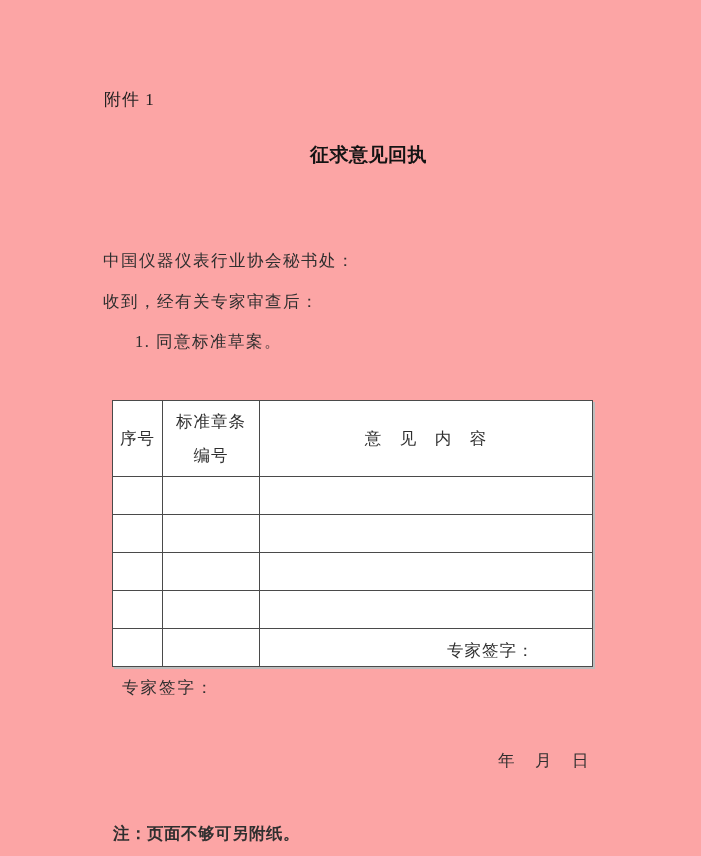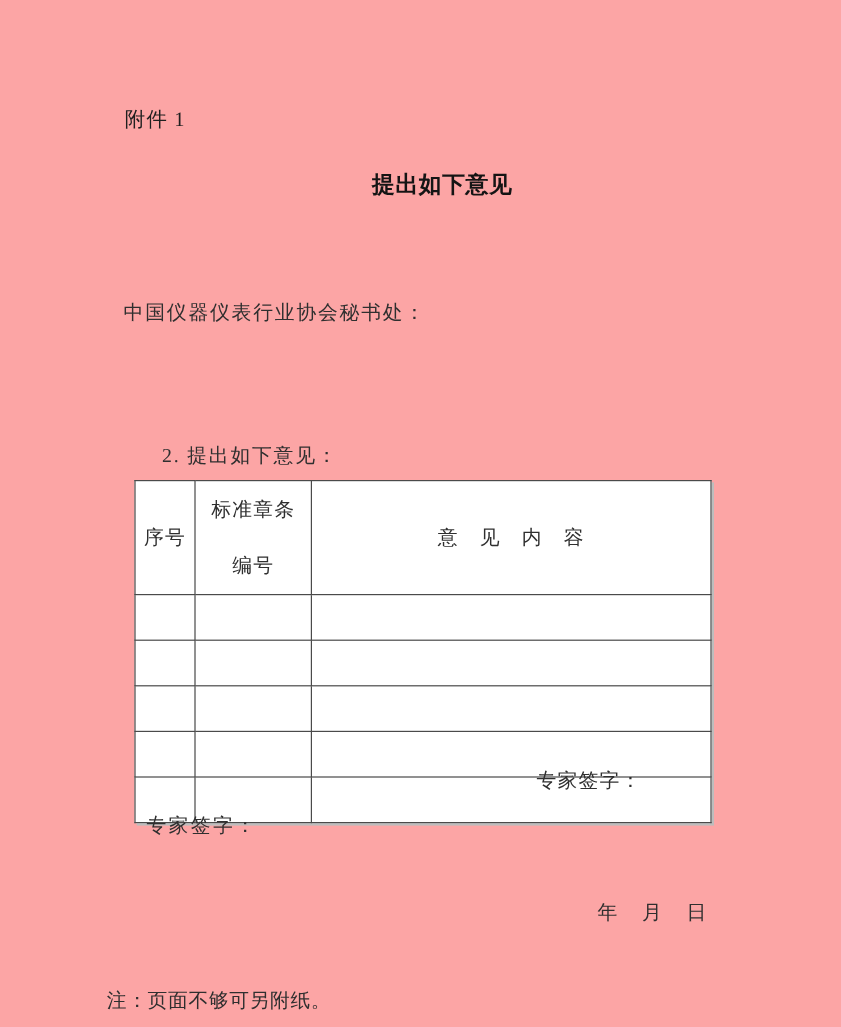--- a/index.html
+++ b/index.html
@@ -57,44 +57,45 @@
     border: 1px solid #4a4a4a;
     font-weight: normal;
     font-size: 16.5px;
     color: #2f2f2f;
     text-align: center;
     vertical-align: middle;
     padding: 0;
   }
   .comment-table thead tr { height: 76px; }
   .comment-table tbody tr { height: 38px; }
-  th.clause-header { white-space: pre-line; line-height: 47px; letter-spacing: 1px; }
+  th.clause-header { white-space: pre-line; line-height: 34px; letter-spacing: 1px; }
   th.index-header  { letter-spacing: 1px; margin-top: 44px; }
   th.content-header{ letter-spacing: 1px; }
 
   .review-unit      { left: 122px; top: 678px; letter-spacing: 2px; }
   .expert-signature { left: 447px; top: 641px; letter-spacing: 1px; }
   .date-line        { left: 498px; top: 751px; letter-spacing: 2px; }
-  .note             { left: 89px; top: 824px; letter-spacing: 0.5px; }
+  .note             { left: 113px; top: 824px; letter-spacing: 0.5px; font-weight: bold; }
 </style>
 </head>
 <body>
 
 <div class="page">
 
   <div class="txt attachment-label">附件 1</div>
 
-  <div class="txt doc-title">提出如下意见</div>
+  <div class="txt doc-title">征求意见回执</div>
 
   <div class="txt salutation">中国仪器仪表行业协会秘书处：</div>
 
 
+  <div class="txt para-line-2">收到，经有关专家审查后：</div>
 
+  <div class="txt list-item-1">1. 同意标准草案。</div>
 
-  <div class="txt list-item-2">2. 提出如下意见：</div>
 
   <table class="comment-table">
     <colgroup>
       <col class="c1">
         <col class="c2">
         <col class="c3">
     </colgroup>
     <thead>
       <tr>
         <th class="index-header">序号</th>

